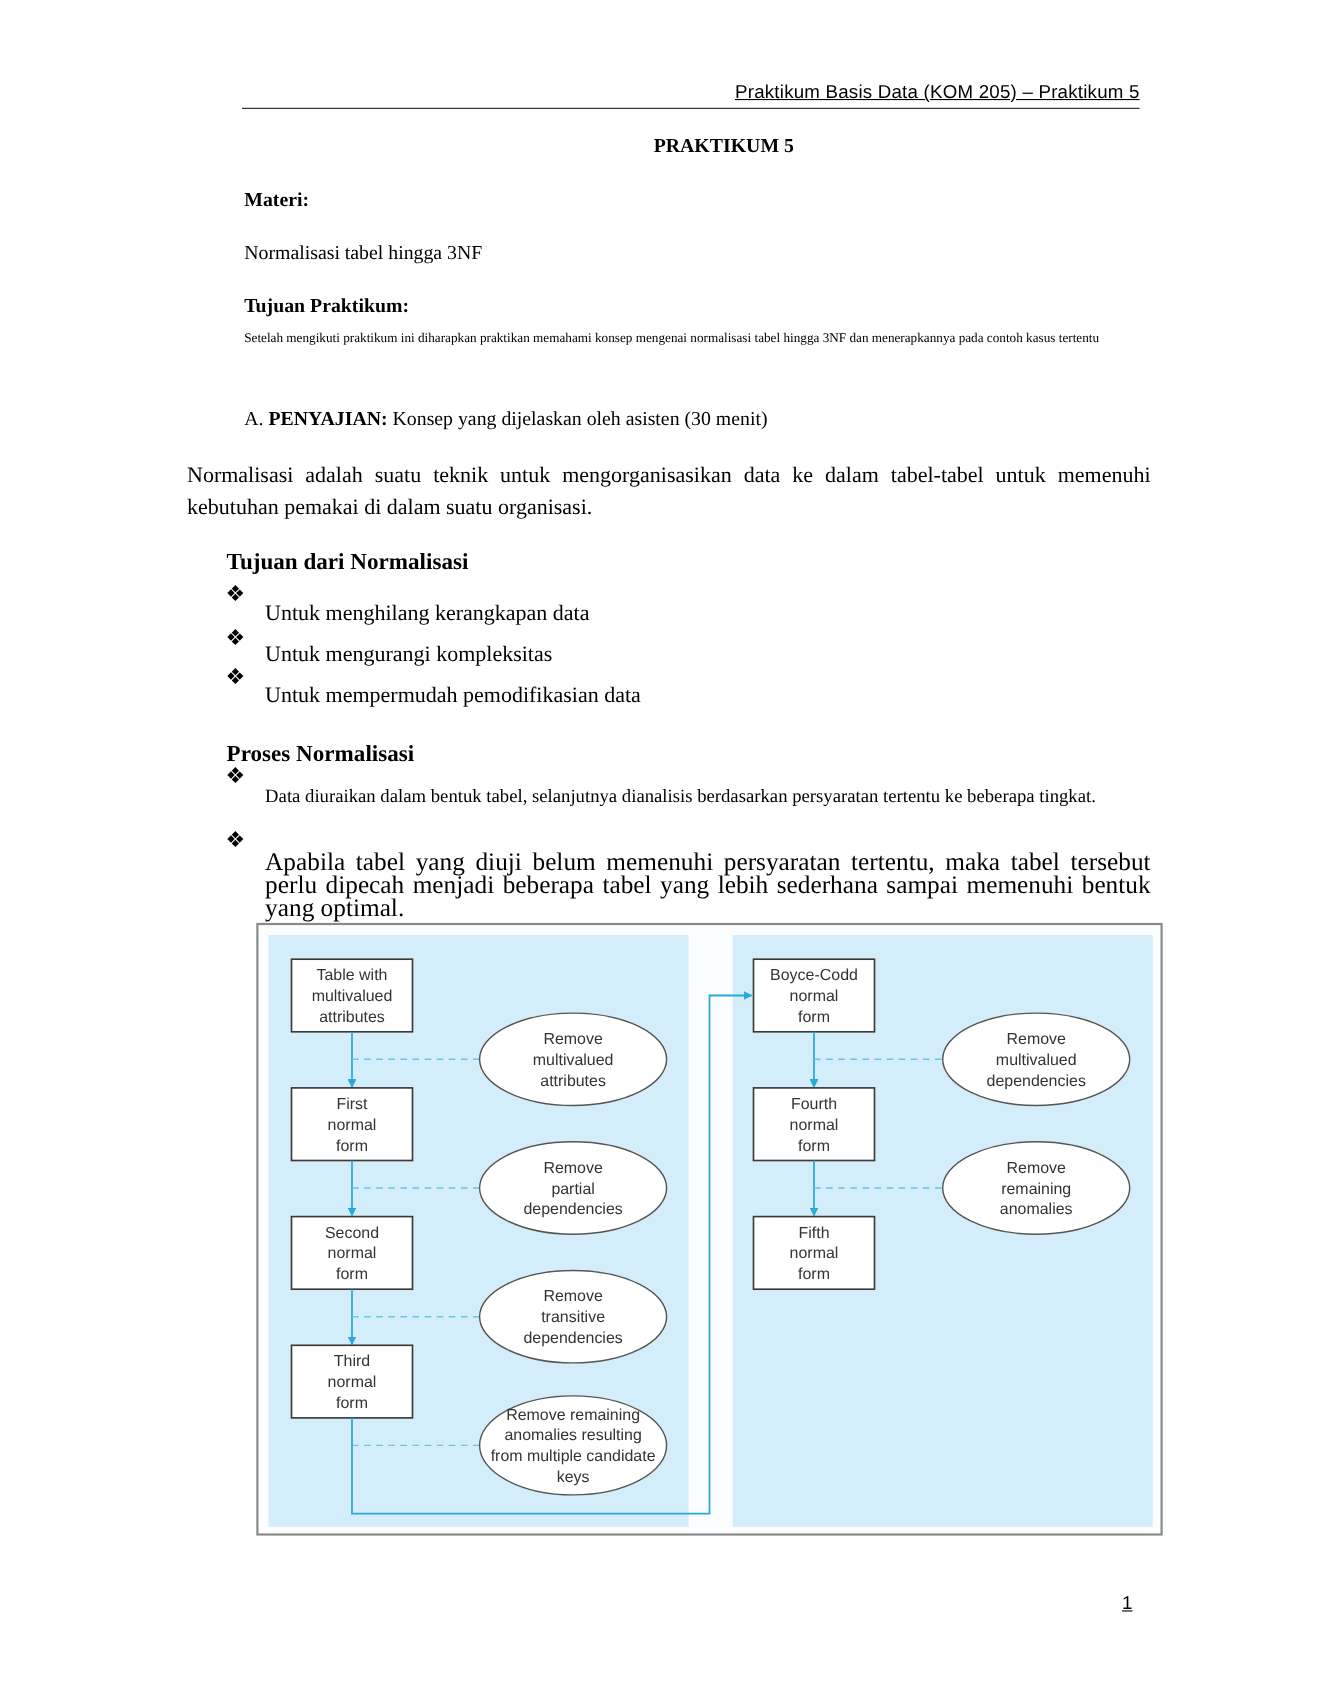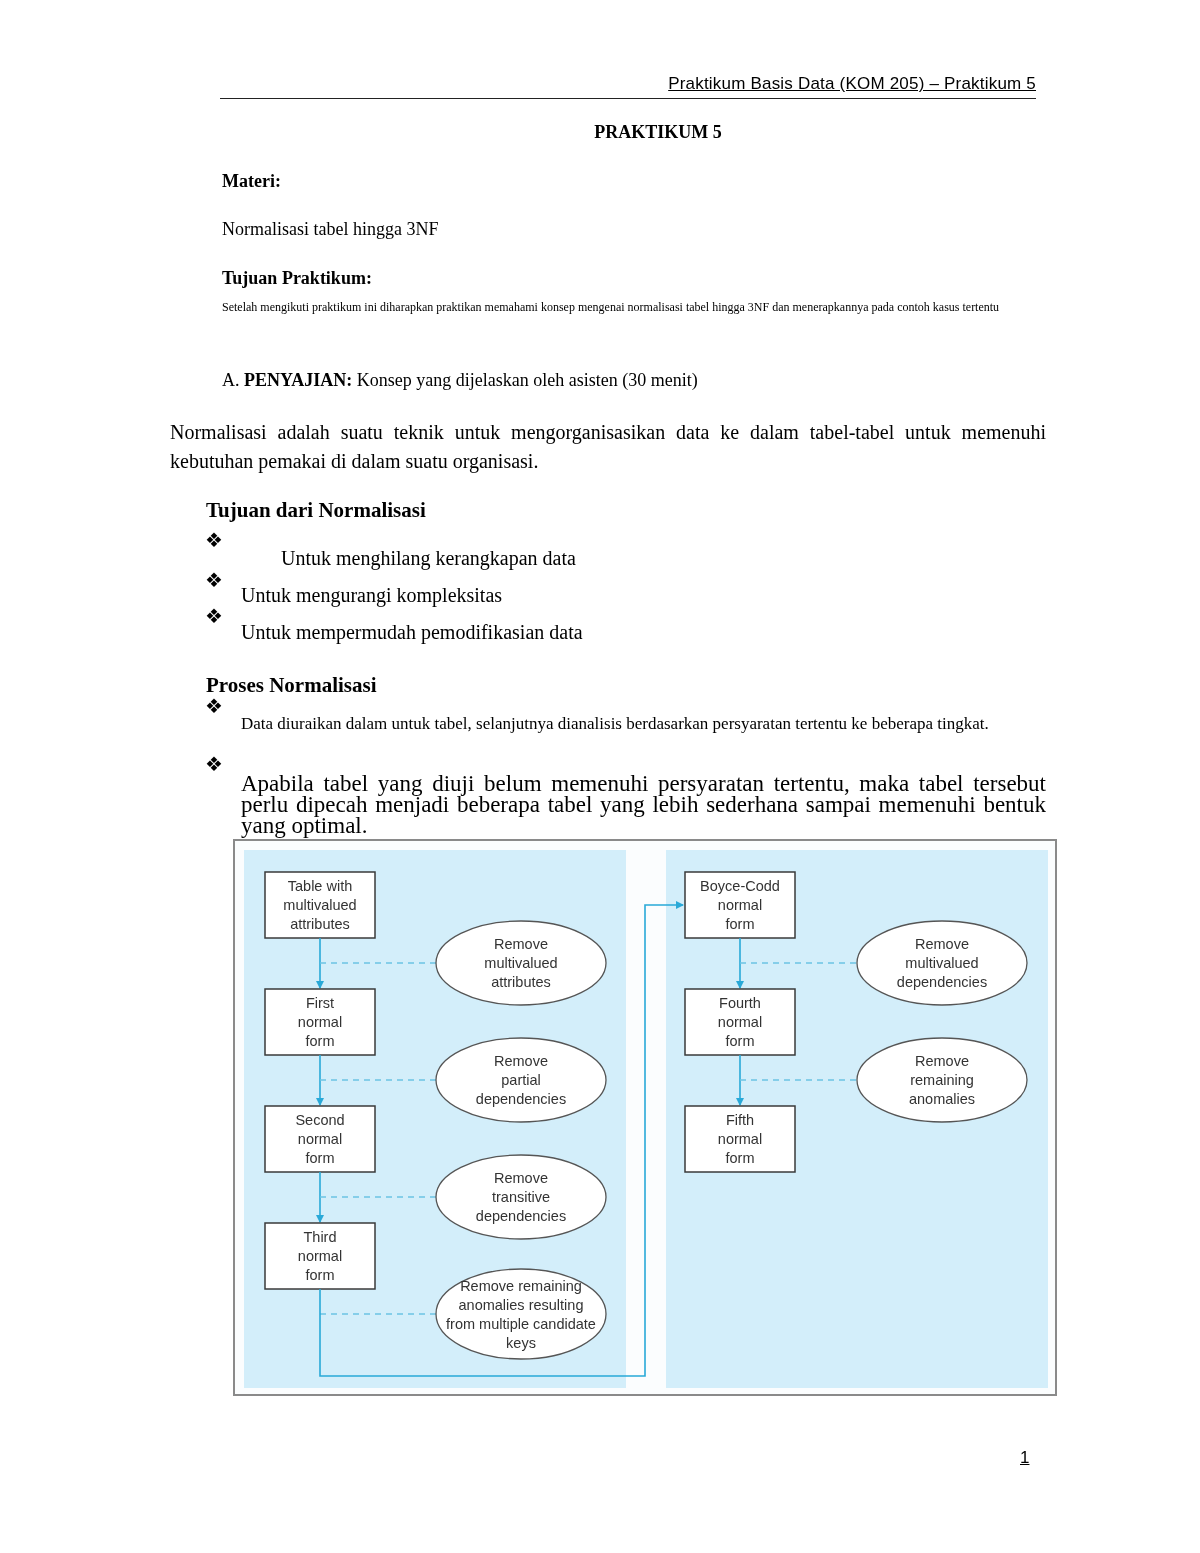--- a/index.html
+++ b/index.html
@@ -46,29 +46,29 @@
 <div id="materi-label" class="abs serif">Materi:</div>
 <div id="materi-text" class="abs serif">Normalisasi tabel hingga 3NF</div>
 <div id="tujuan-label" class="abs serif">Tujuan Praktikum:</div>
 <div id="tujuan-text" class="abs serif">Setelah mengikuti praktikum ini diharapkan praktikan memahami konsep mengenai normalisasi tabel hingga 3NF dan menerapkannya pada contoh kasus tertentu</div>
 <div id="penyajian" class="abs serif"><span>A. </span><b>PENYAJIAN:</b><span> Konsep yang dijelaskan oleh asisten (30 menit)</span></div>
 
 <div id="intro" class="abs serif">Normalisasi adalah suatu teknik untuk mengorganisasikan data ke dalam tabel-tabel untuk memenuhi kebutuhan pemakai di dalam suatu organisasi.</div>
 
 <div id="h-tujuan" class="abs serif section-heading">Tujuan dari Normalisasi</div>
 <div class="abs serif bullet" style="top:530px;">❖</div>
-<div class="abs serif bullet-text" style="top:547px;margin-left:40px;">Untuk menghilang kerangkapan data</div>
+<div class="abs serif bullet-text" style="top:547px;">Untuk menghilang kerangkapan data</div>
 <div class="abs serif bullet" style="top:570px;">❖</div>
 <div class="abs serif bullet-text" style="top:584px;">Untuk mengurangi kompleksitas</div>
 <div class="abs serif bullet" style="top:606px;">❖</div>
 <div class="abs serif bullet-text" style="top:621px;">Untuk mempermudah pemodifikasian data</div>
 
 <div id="h-proses" class="abs serif section-heading">Proses Normalisasi</div>
 <div class="abs serif bullet" style="top:696px;">❖</div>
-<div id="proses-1" class="abs serif">Data diuraikan dalam untuk tabel, selanjutnya dianalisis berdasarkan persyaratan tertentu ke beberapa tingkat.</div>
+<div id="proses-1" class="abs serif">Data diuraikan dalam bentuk tabel, selanjutnya dianalisis berdasarkan persyaratan tertentu ke beberapa tingkat.</div>
 <div class="abs serif bullet" style="top:754px;">❖</div>
 <div id="proses-2" class="abs serif">Apabila tabel yang diuji belum memenuhi persyaratan tertentu, maka tabel tersebut perlu dipecah menjadi beberapa tabel yang lebih sederhana sampai memenuhi bentuk yang optimal.</div>
 
 <div id="figure-frame" class="abs"></div>
 <svg id="figure-svg" class="abs" width="824" height="557" viewBox="0 0 824 557">
   <defs>
     <marker id="arrowhead" markerWidth="8" markerHeight="8" refX="7" refY="4" orient="auto" markerUnits="userSpaceOnUse">
       <path d="M0,0 L8,4 L0,8 Z" fill="#29a9d8"></path>
     </marker>
   </defs>

